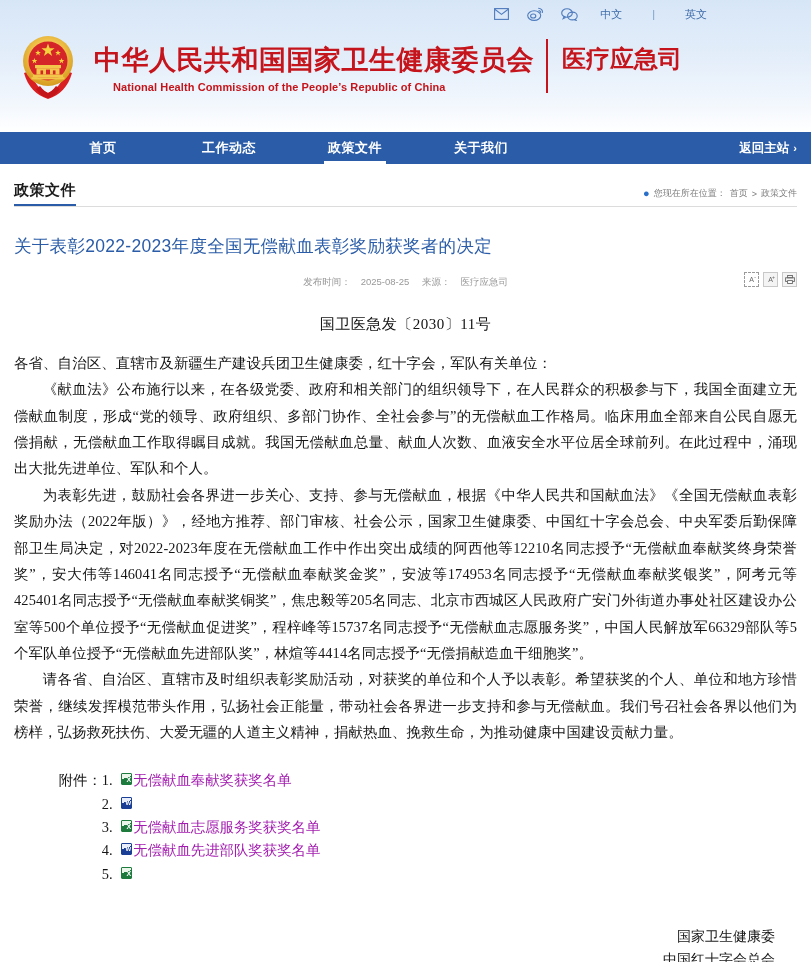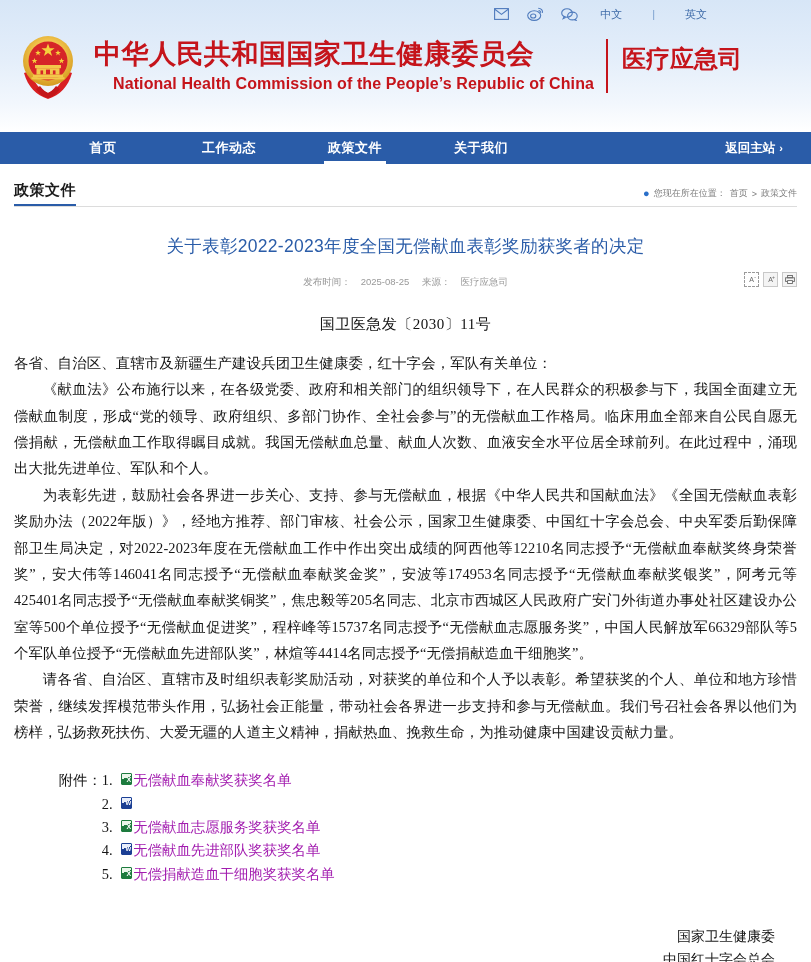--- a/index.html
+++ b/index.html
@@ -72,21 +72,21 @@
     font-family: "Liberation Sans", sans-serif;
     font-size: 27px;
     font-weight: bold;
     color: #c5141b;
     letter-spacing: 0.5px;
     line-height: 1.15;
     white-space: nowrap;
   }
   .en-title {
     font-family: "Liberation Sans", sans-serif;
-    font-size: 16px;
+    font-size: 11px;
     font-weight: bold;
     color: #c5141b;
     letter-spacing: 0.1px;
     margin-top: 5px;
     white-space: nowrap;
     padding-left: 19px;
   }
   .vdivider {
     width: 2px;
     height: 54px;
@@ -134,21 +134,21 @@
     background: #ffffff;
   }
   .nav-right {
     margin-left: auto;
     display: flex;
     align-items: center;
     color: #ffffff;
     font-family: "Liberation Sans", sans-serif;
     font-size: 12.5px;
     font-weight: bold;
-    padding-right: 28px;
+    padding-right: 14px;
     text-decoration: none;
     gap: 4px;
   }
   .chev { font-size: 11px; }
 
   
   .section-bar {
     position: relative;
     height: 34px;
     margin: 9px 14px 0 14px;
@@ -174,21 +174,20 @@
     font-family: "Liberation Sans", sans-serif;
     font-size: 9px;
     color: #7d7d7d;
   }
   .pin { color: #2a6fc9; font-size: 11px; line-height: 1; }
   .crumb a { color: #7d7d7d; text-decoration: none; }
 
   
   .article { padding: 0 14px; }
   .doc-title {
-    text-align: center;
     color: #2a5ca8;
     font-family: "Liberation Sans", sans-serif;
     font-size: 17.5px;
     font-weight: normal;
     margin-top: 27px;
     letter-spacing: 0.3px;
   }
   .doc-meta {
     text-align: center;
     margin-top: 18px;
@@ -447,21 +446,20 @@
             <a class="attach-link" href="#">无偿献血志愿服务奖获奖名单</a>
           </li>
           <li class="attach-item">
             <span class="attach-num">4.</span>
             <span class="att-ico doc"></span>
             <a class="attach-link" href="#">无偿献血先进部队奖获奖名单</a>
           </li>
           <li class="attach-item">
             <span class="attach-num">5.</span>
             <span class="att-ico xls"></span>
-            <a class="attach-link" href="#">无偿捐献造血干细胞奖获奖名单</a>
           </li>
         </ul>
       </div>
     </div>
 
     <div class="signature">
       <div>国家卫生健康委</div>
       <div>中国红十字会总会</div>
 
     </div>

